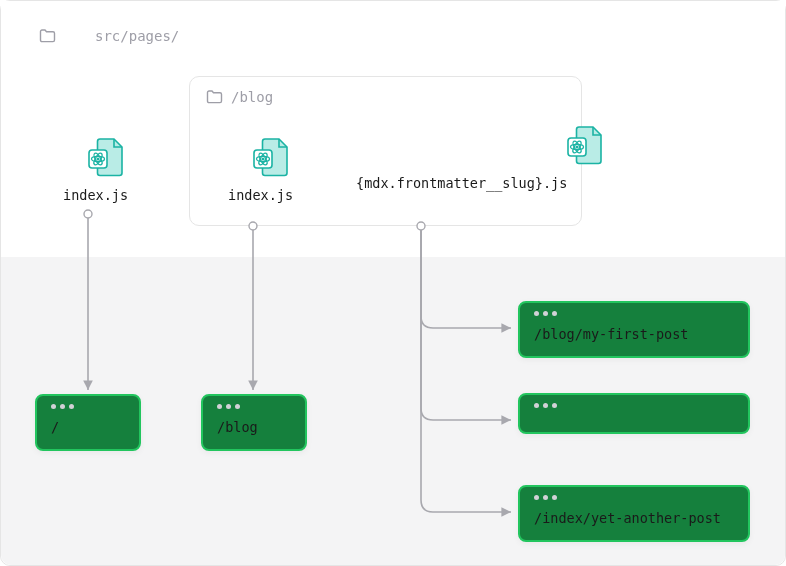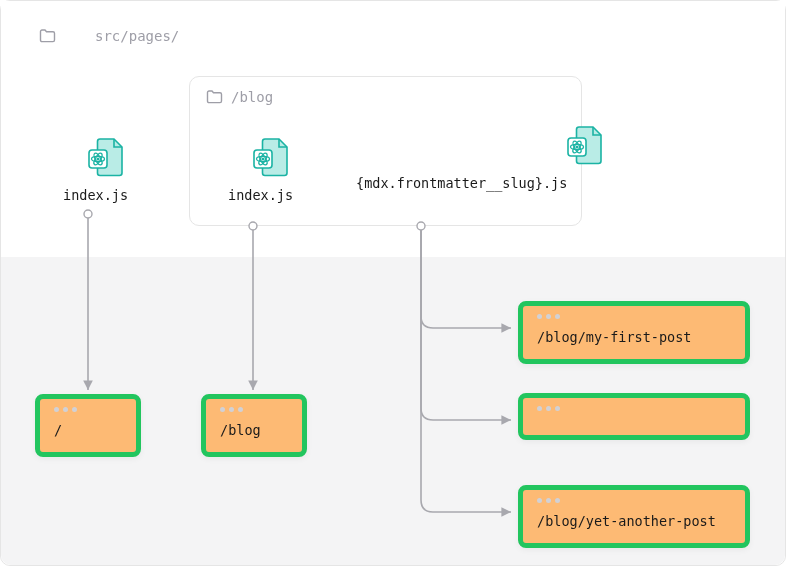--- a/index.html
+++ b/index.html
@@ -59,22 +59,22 @@
   .file-icon { width: 44px; height: 40px; position: relative; }
   .file-icon svg { display: block; }
   .file-name {
     font-family: ui-monospace, Menlo, Consolas, monospace;
     font-size: 13.5px;
     color: #1a1a1a;
     white-space: nowrap;
   }
   .route-card {
     position: absolute;
-    background: #fdba74;
-    border: 5px solid #22c55e;
+    background: #15803d;
+    border: 2px solid #22c55e;
     border-radius: 8px;
     box-shadow: 0 2px 6px rgba(0,0,0,0.05);
     padding: 8px 14px 14px 14px;
     min-width: 104px;
   }
   .dots {
     display: flex;
     gap: 4px;
     margin-bottom: 10px;
   }
@@ -203,21 +203,21 @@
         <span></span>
       </div>
   </div>
 
   <div class="route-card" style="top:484px; left:517px; width:232px;">
     <div class="dots">
         <span></span>
         <span></span>
         <span></span>
       </div>
-    <div class="route-path">/blog/yet-another-post</div>
+    <div class="route-path">/index/yet-another-post</div>
   </div>
 
   <svg class="connectors">
     <defs>
       <marker id="arrow" markerWidth="8" markerHeight="8" refX="6" refY="3" orient="auto">
         <path d="M0 0 L6 3 L0 6 Z" fill="#a8a8ae"></path>
       </marker>
     </defs>
 
     <circle cx="87" cy="213" r="4" fill="#fff" stroke="#a8a8ae" stroke-width="1.4"></circle>

